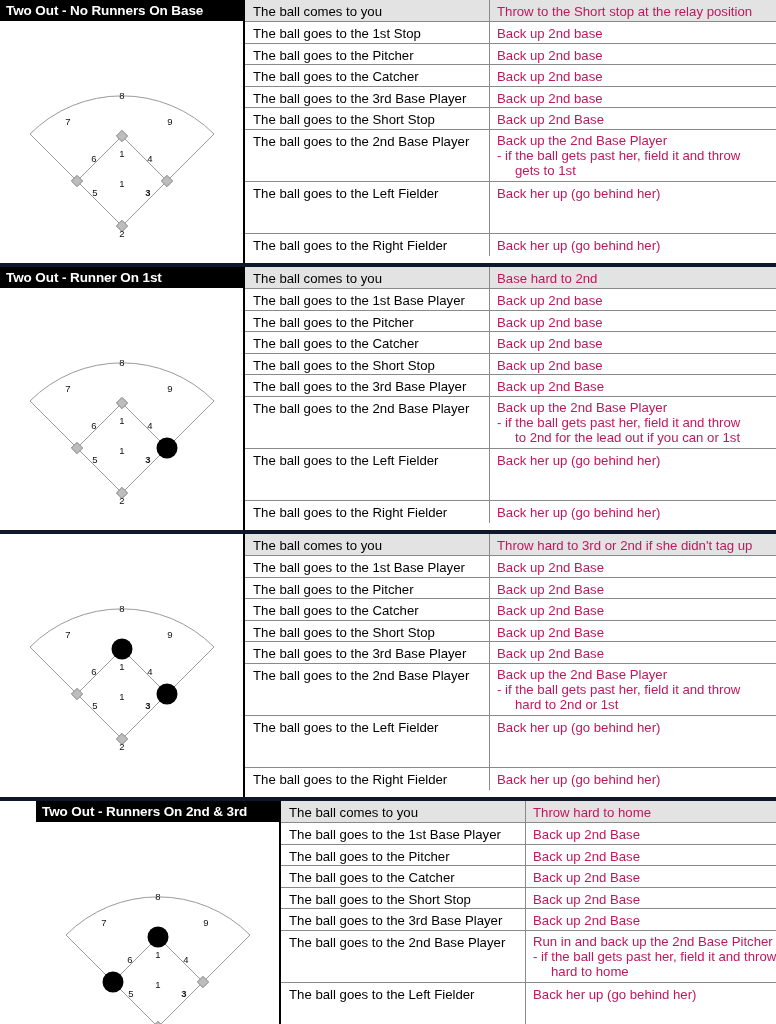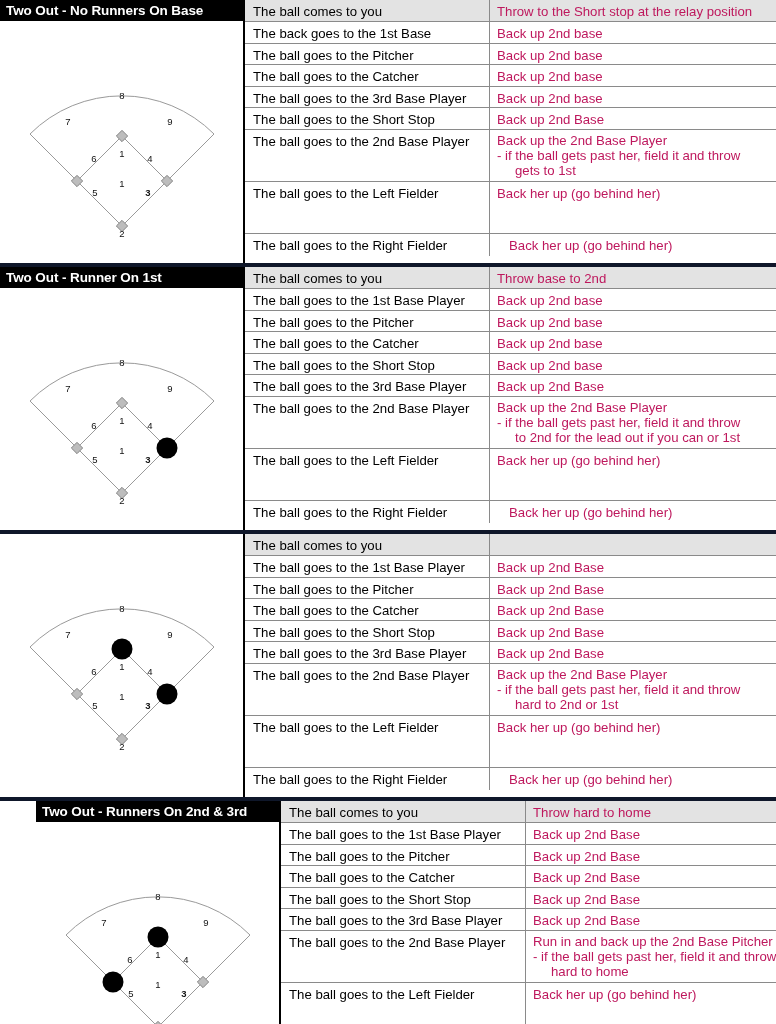--- a/index.html
+++ b/index.html
@@ -87,21 +87,21 @@
     padding: 4px 5px 3px 7px;
     font-size: 13.2px;
     line-height: 15px;
     color: #be185d;
     white-space: pre-line;
   }
   .r-h { height: 22px; }
   .r-1 { height: 21.5px; }
   .r-tall { height: 52px; }
   .r-lf { height: 52px; }
-  .r-rf { height: 22px; gap: 12px; }
+  .r-rf { height: 22px; }
 
   .cell-a.multi { padding-top: 3px; }
   .sub { display: block; padding-left: 9px; text-indent: -9px; }
   .sub2 { display: block; padding-left: 18px; }
 </style>
 </head>
 <body>
 
 <div id="sheet">
     <div class="section">
@@ -127,21 +127,21 @@
             <text x="170" y="104" font-family="Liberation Sans, sans-serif" font-size="9.5" fill="#111" text-anchor="middle">9</text>
           </svg>
         </div>
       </div>
       <div class="rows">
         <div class="row head r-h">
           <div class="cell-q">The ball comes to you</div>
           <div class="cell-a">Throw to the Short stop at the relay position</div>
         </div>
         <div class="row r-1">
-          <div class="cell-q">The back goes to the 1st Base</div>
+          <div class="cell-q">The ball goes to the 1st Stop</div>
           <div class="cell-a">Back up 2nd base</div>
         </div>
         <div class="row r-1">
           <div class="cell-q">The ball goes to the Pitcher</div>
           <div class="cell-a">Back up 2nd base</div>
         </div>
         <div class="row r-1">
           <div class="cell-q">The ball goes to the Catcher</div>
           <div class="cell-a">Back up 2nd base</div>
         </div>
@@ -187,21 +187,21 @@
             <text x="94" y="141" font-family="Liberation Sans, sans-serif" font-size="9.5" fill="#111" text-anchor="middle">6</text>
             <text x="68" y="104" font-family="Liberation Sans, sans-serif" font-size="9.5" fill="#111" text-anchor="middle">7</text>
             <text x="122" y="78" font-family="Liberation Sans, sans-serif" font-size="9.5" fill="#111" text-anchor="middle">8</text>
             <text x="170" y="104" font-family="Liberation Sans, sans-serif" font-size="9.5" fill="#111" text-anchor="middle">9</text>
           </svg>
         </div>
       </div>
       <div class="rows">
         <div class="row head r-h">
           <div class="cell-q">The ball comes to you</div>
-          <div class="cell-a">Throw base to 2nd</div>
+          <div class="cell-a">Base hard to 2nd</div>
         </div>
         <div class="row r-1">
           <div class="cell-q">The ball goes to the 1st Base Player</div>
           <div class="cell-a">Back up 2nd base</div>
         </div>
         <div class="row r-1">
           <div class="cell-q">The ball goes to the Pitcher</div>
           <div class="cell-a">Back up 2nd base</div>
         </div>
         <div class="row r-1">
@@ -249,20 +249,21 @@
             <text x="94" y="141" font-family="Liberation Sans, sans-serif" font-size="9.5" fill="#111" text-anchor="middle">6</text>
             <text x="68" y="104" font-family="Liberation Sans, sans-serif" font-size="9.5" fill="#111" text-anchor="middle">7</text>
             <text x="122" y="78" font-family="Liberation Sans, sans-serif" font-size="9.5" fill="#111" text-anchor="middle">8</text>
             <text x="170" y="104" font-family="Liberation Sans, sans-serif" font-size="9.5" fill="#111" text-anchor="middle">9</text>
           </svg>
         </div>
       </div>
       <div class="rows">
         <div class="row head r-h">
           <div class="cell-q">The ball comes to you</div>
+          <div class="cell-a">Throw hard to 3rd or 2nd if she didn't tag up</div>
         </div>
         <div class="row r-1">
           <div class="cell-q">The ball goes to the 1st Base Player</div>
           <div class="cell-a">Back up 2nd Base</div>
         </div>
         <div class="row r-1">
           <div class="cell-q">The ball goes to the Pitcher</div>
           <div class="cell-a">Back up 2nd Base</div>
         </div>
         <div class="row r-1">

